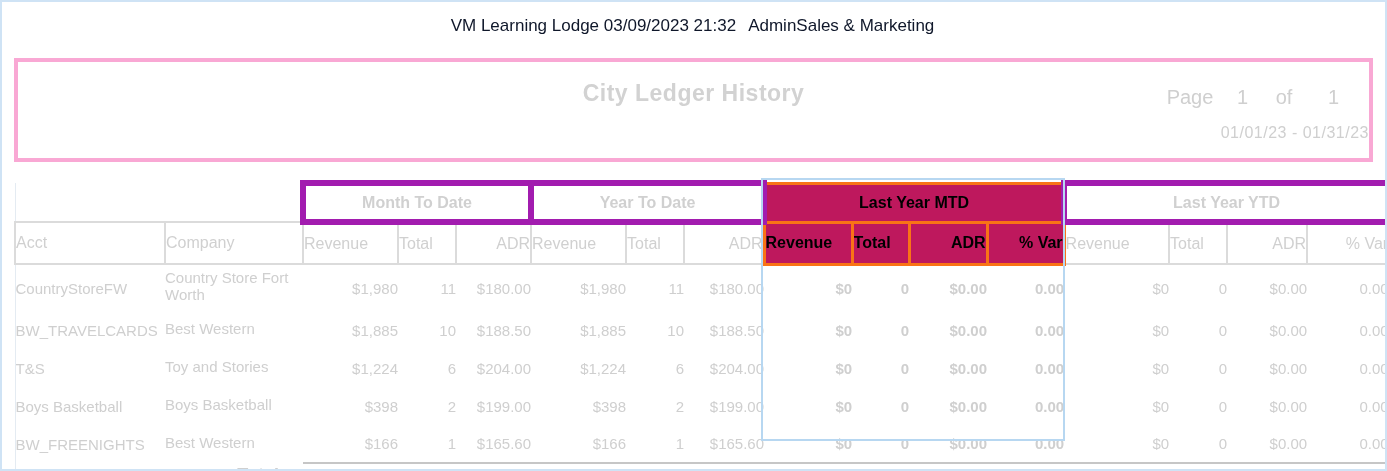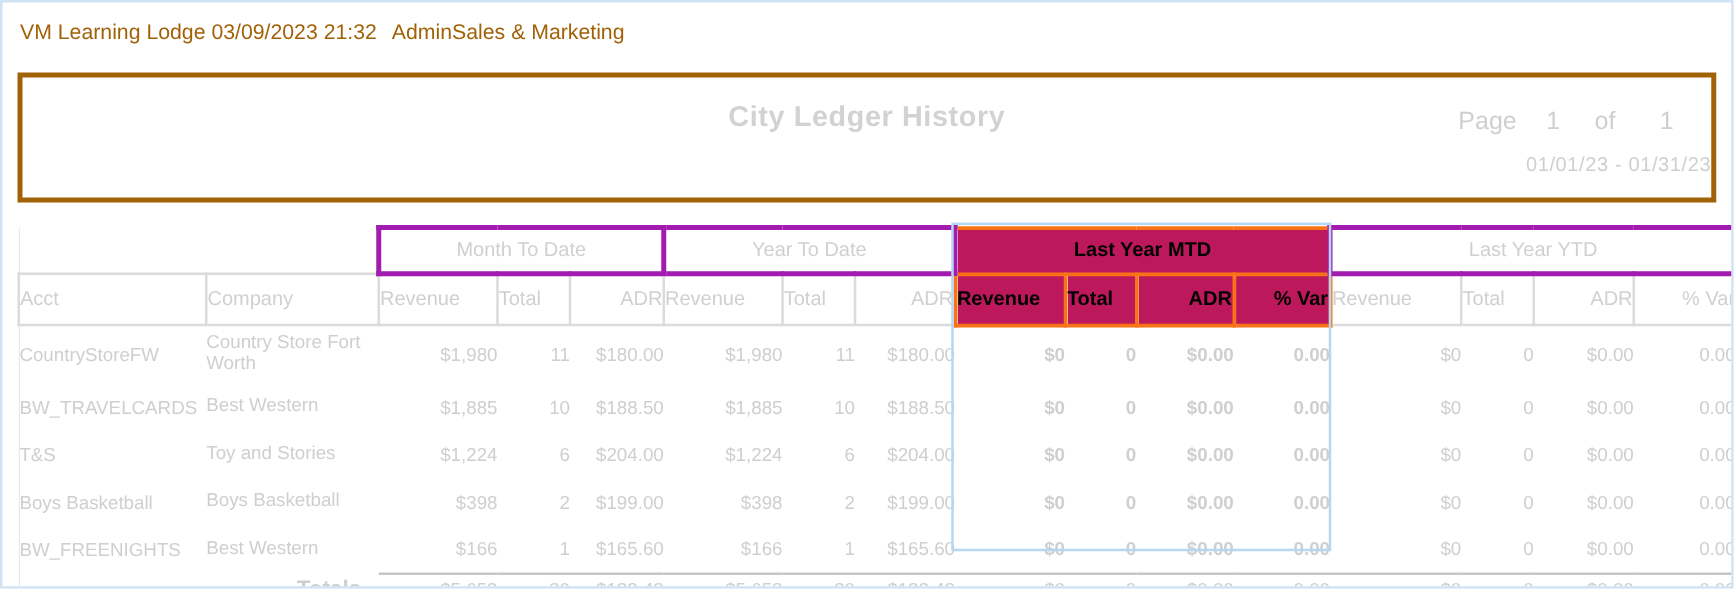--- a/index.html
+++ b/index.html
@@ -8,29 +8,29 @@
     width:1387px;height:471px;
     box-sizing:border-box;
     border:2px solid #cfe3f5;
     background:#fff;
     font-family:"Liberation Sans","DejaVu Sans",sans-serif;
     overflow:hidden;
   }
   
   .topbar{
     position:absolute;top:14px;left:14px;right:16px;
-    display:flex;justify-content:flex-start;
-    color:#a16207;font-size:17px;
+    display:flex;justify-content:center;
+    color:#0f172a;font-size:17px;
   }
   .topbar .user{margin-left:12px;}
   
   .title-box{
     position:absolute;top:56px;left:12px;right:12px;height:104px;
     box-sizing:border-box;
-    border:4px solid #a16207;
+    border:4px solid #f9a8d4;
     background:#fff;
   }
   .report-title{
     position:absolute;top:18px;left:0;right:0;
     text-align:center;
     font-size:23px;font-weight:700;color:#d2d2d2;letter-spacing:.5px;
   }
   .page-info{
     position:absolute;top:24px;right:30px;
     color:#cfcfcf;font-size:20px;
@@ -55,21 +55,21 @@
   .report th,.report td{overflow:hidden;white-space:nowrap;padding:0;}
   .grp-row th{height:33px;}
   .col-row th{height:38px;}
   tr.data-row td{height:36px;}
   tr.data-row.first td{height:44px;}
   tr.totals-row td{height:24px;}
   .al{text-align:left;padding-left:8px;margin-left:24px;}
   .ar{text-align:right;padding-right:10px;}
   
   th.box{font-weight:400;font-size:16px;color:#d0d0d0;border:2px solid #dbdbdb;}
-  th.grp{font-weight:400;font-size:16px;color:#d0d0d0;text-align:center;border:4px solid #a21caf;}
+  th.grp{font-weight:700;font-size:16px;color:#d0d0d0;text-align:center;border:6px solid #a21caf;}
   th.corner{border:none;background:#fff;}
   
   th.hl{border:3px solid #f97316;color:#000;font-weight:700;background:#be185d;}
   
   tr.data-row td{color:#cfcfcf;}
   td.acct,td.company{color:#cbcbcb;}
   td.company{white-space:normal;line-height:1.12;font-size:15px;padding-top:0;padding-bottom:2px;}
   td.hl-val{color:#000;font-weight:700;}
   
   tr.totals-row td{color:#cfcfcf;}

